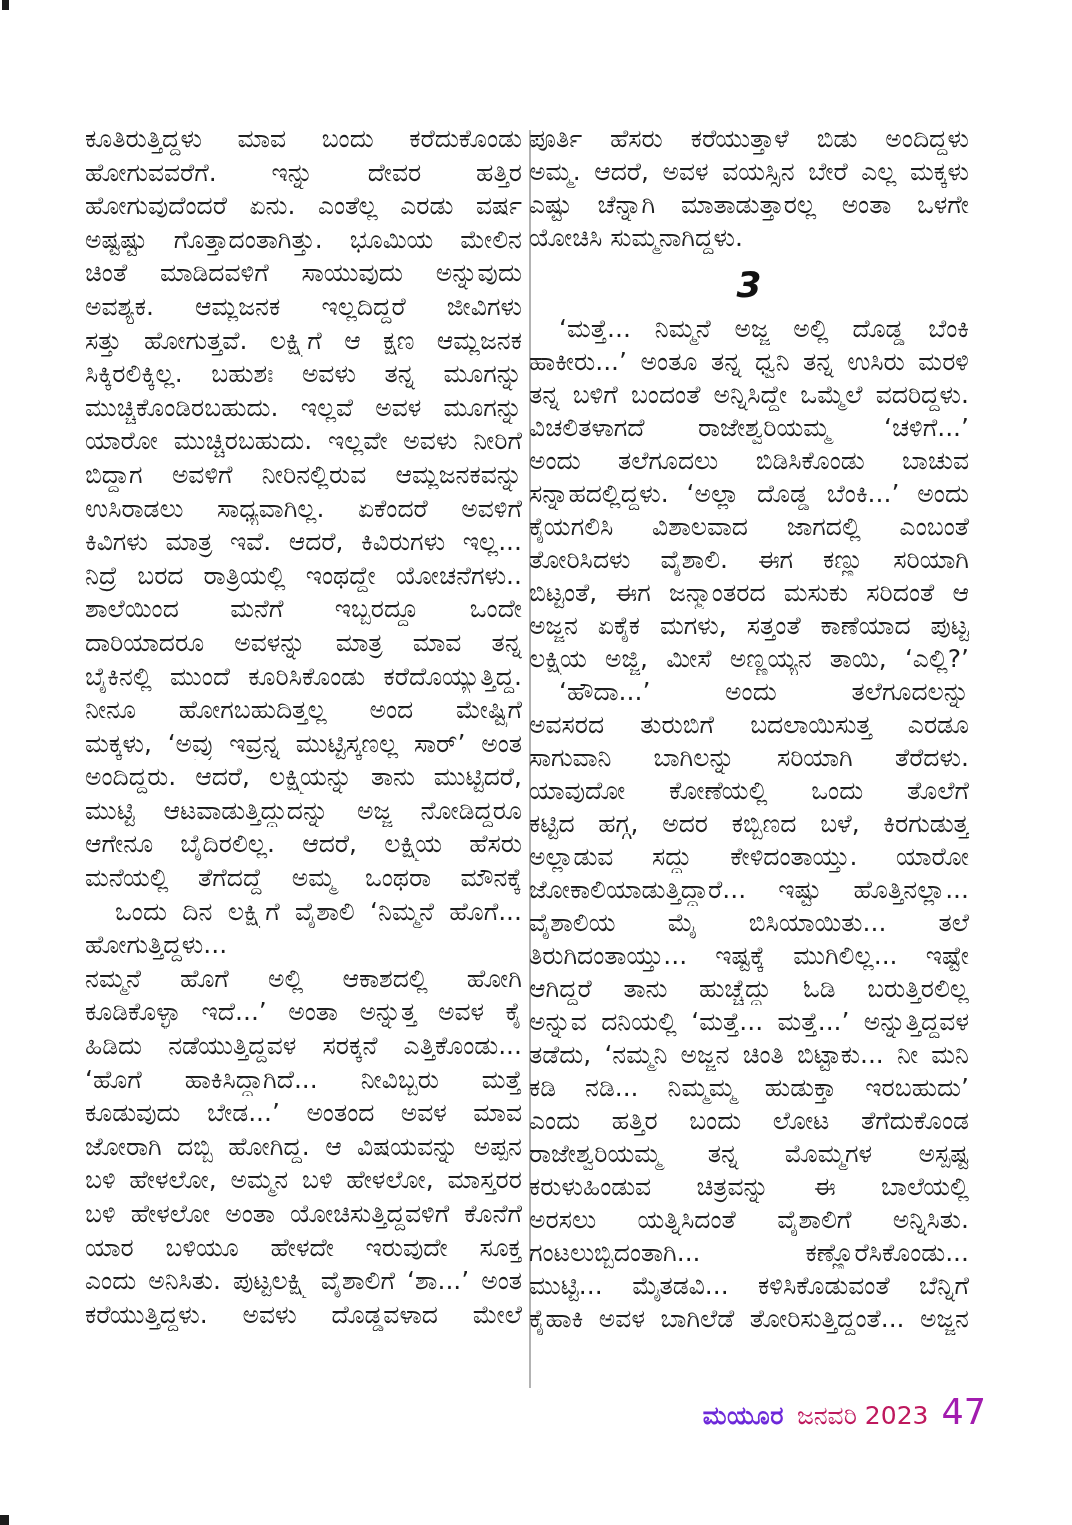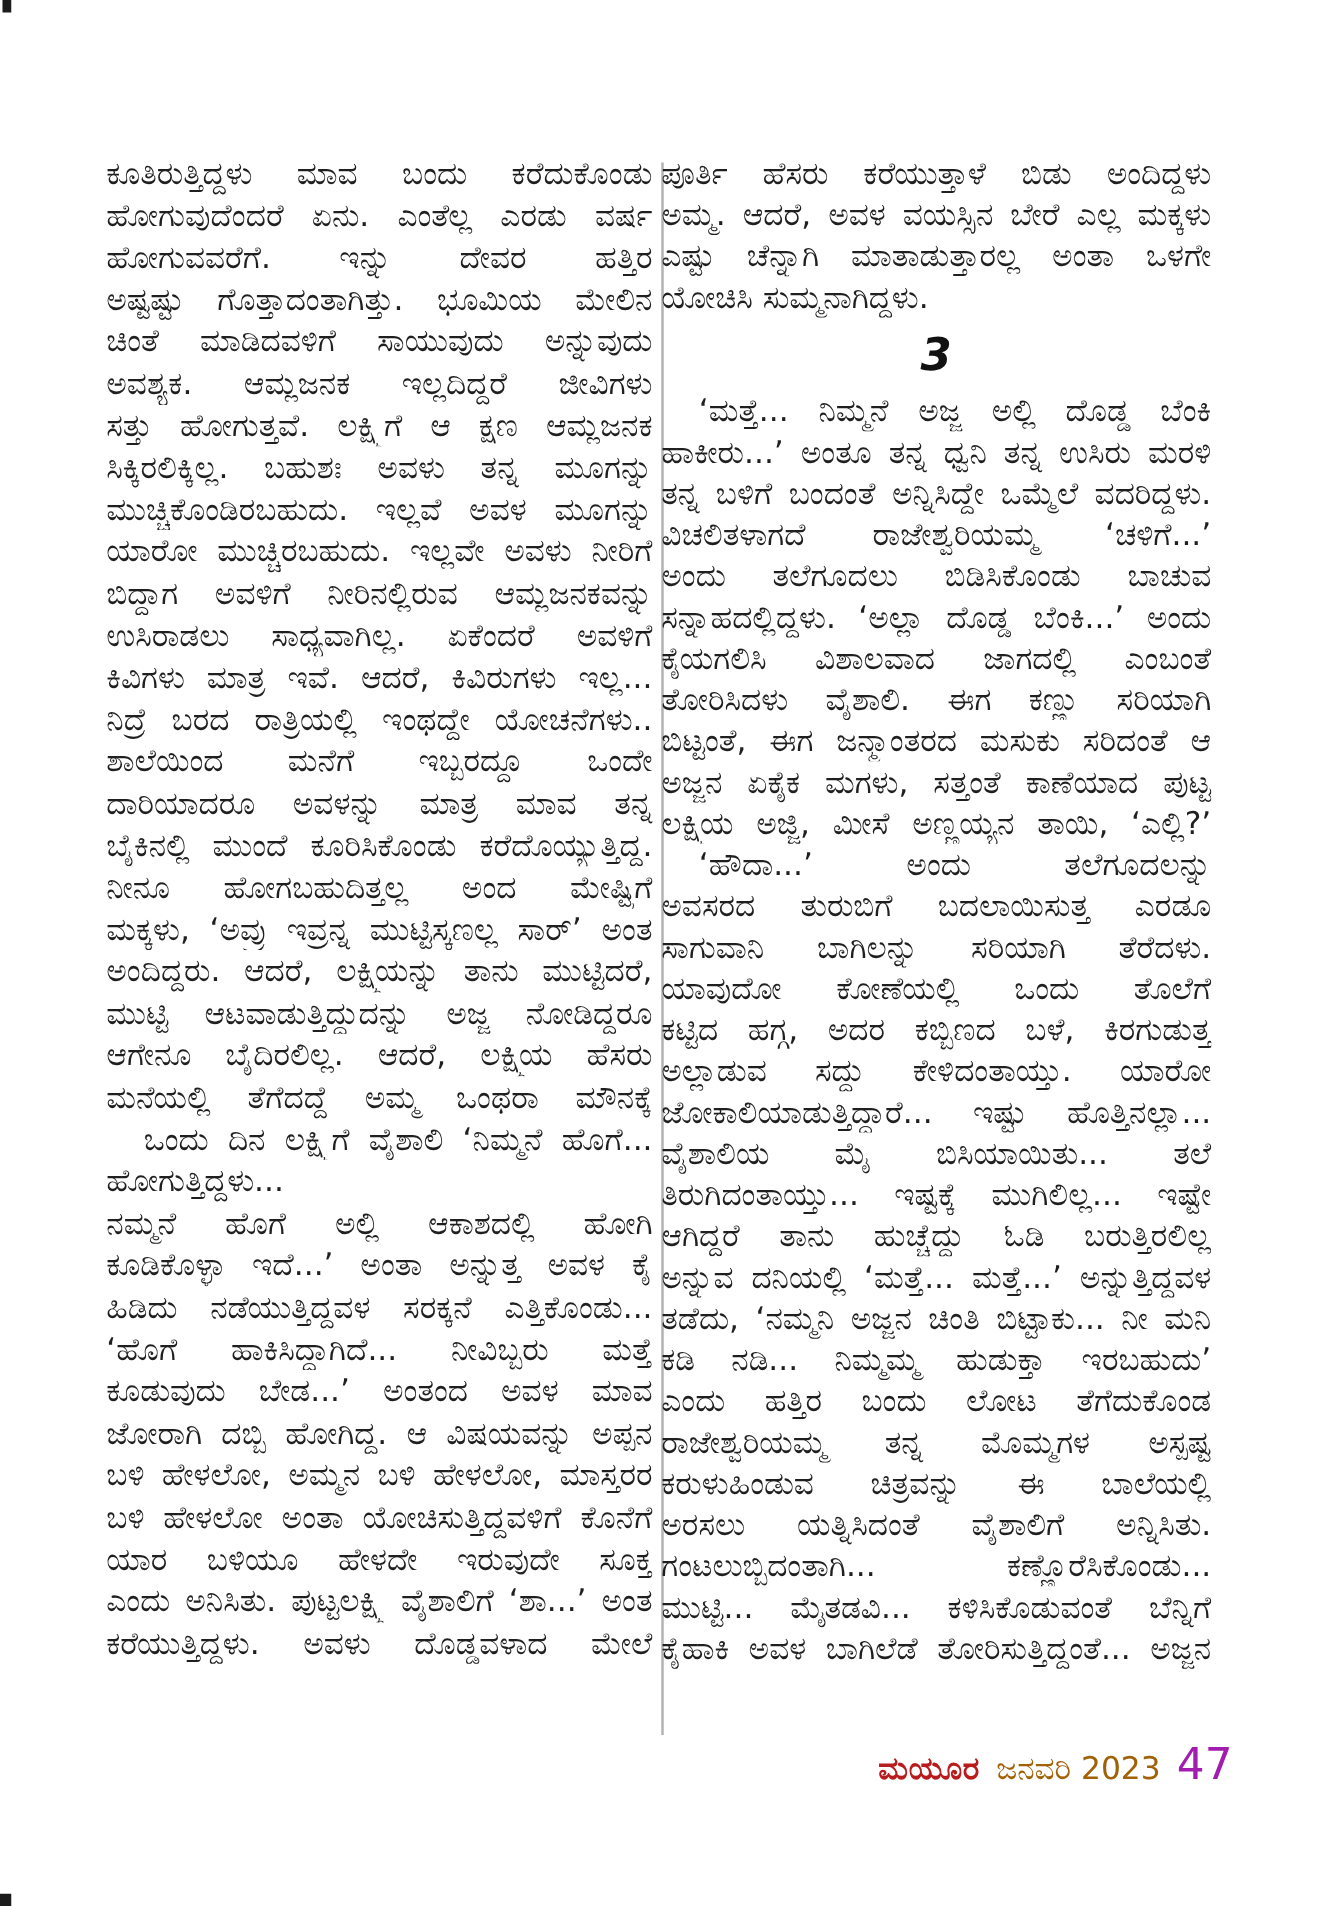--- a/index.html
+++ b/index.html
@@ -26,38 +26,38 @@
   }
   .divider{
     position:absolute;left:529px;top:130px;width:2px;height:1258px;
     background:#b3b3b3;
   }
   .footer{
     position:absolute;top:1392px;right:86px;
     display:flex;align-items:baseline;gap:13px;
   }
   .footer .mag{font-size:25px;font-weight:bold;letter-spacing:0.5px;}
-  .footer .issue{font-size:25px;color:#a16207;}
+  .footer .issue{font-size:25px;color:#be185d;}
   .footer .pageno{font-size:35px;color:#a21caf;}
   .crop{position:absolute;background:#1c1c1c;}
   #crop-tl{left:2px;top:0;width:7px;height:10px;}
   #crop-bl{left:0;top:1515px;width:9px;height:10px;}
 </style>
 </head>
 <body>
 
 <div class="crop" id="crop-tl"></div>
 <div class="crop" id="crop-bl"></div>
 
 <div class="divider" style="background: rgb(179, 179, 179);"></div>
 
 <div class="col" id="left-col">
     <div class="tl">ಕೂತಿರುತ್ತಿದ್ದಳು ಮಾವ ಬಂದು ಕರೆದುಕೊಂಡು</div>
+    <div class="tl">ಹೋಗುವವರೆಗೆ. ಇನ್ನು ದೇವರ ಹತ್ತಿರ</div>
     <div class="tl">ಹೋಗುವುದೆಂದರೆ ಏನು. ಎಂತೆಲ್ಲ ಎರಡು ವರ್ಷ</div>
-    <div class="tl">ಹೋಗುವವರೆಗೆ. ಇನ್ನು ದೇವರ ಹತ್ತಿರ</div>
     <div class="tl">ಅಷ್ಟಷ್ಟು ಗೊತ್ತಾದಂತಾಗಿತ್ತು. ಭೂಮಿಯ ಮೇಲಿನ</div>
     <div class="tl">ಚಿಂತೆ ಮಾಡಿದವಳಿಗೆ ಸಾಯುವುದು ಅನ್ನುವುದು</div>
     <div class="tl">ಅವಶ್ಯಕ. ಆಮ್ಲಜನಕ ಇಲ್ಲದಿದ್ದರೆ ಜೀವಿಗಳು</div>
     <div class="tl">ಸತ್ತು ಹೋಗುತ್ತವೆ. ಲಕ್ಷ್ಮಿಗೆ ಆ ಕ್ಷಣ ಆಮ್ಲಜನಕ</div>
     <div class="tl">ಸಿಕ್ಕಿರಲಿಕ್ಕಿಲ್ಲ. ಬಹುಶಃ ಅವಳು ತನ್ನ ಮೂಗನ್ನು</div>
     <div class="tl">ಮುಚ್ಚಿಕೊಂಡಿರಬಹುದು. ಇಲ್ಲವೆ ಅವಳ ಮೂಗನ್ನು</div>
     <div class="tl">ಯಾರೋ ಮುಚ್ಚಿರಬಹುದು. ಇಲ್ಲವೇ ಅವಳು ನೀರಿಗೆ</div>
     <div class="tl">ಬಿದ್ದಾಗ ಅವಳಿಗೆ ನೀರಿನಲ್ಲಿರುವ ಆಮ್ಲಜನಕವನ್ನು</div>
     <div class="tl">ಉಸಿರಾಡಲು ಸಾಧ್ಯವಾಗಿಲ್ಲ. ಏಕೆಂದರೆ ಅವಳಿಗೆ</div>
     <div class="tl">ಕಿವಿಗಳು ಮಾತ್ರ ಇವೆ. ಆದರೆ, ಕಿವಿರುಗಳು ಇಲ್ಲ...</div>
@@ -123,16 +123,16 @@
       <div class="tl">ರಾಜೇಶ್ವರಿಯಮ್ಮ ತನ್ನ ಮೊಮ್ಮಗಳ ಅಸ್ಪಷ್ಟ</div>
       <div class="tl">ಕರುಳುಹಿಂಡುವ ಚಿತ್ರವನ್ನು ಈ ಬಾಲೆಯಲ್ಲಿ</div>
       <div class="tl">ಅರಸಲು ಯತ್ನಿಸಿದಂತೆ ವೈಶಾಲಿಗೆ ಅನ್ನಿಸಿತು.</div>
       <div class="tl">ಗಂಟಲುಬ್ಬಿದಂತಾಗಿ... ಕಣ್ಣೊರೆಸಿಕೊಂಡು...</div>
       <div class="tl">ಮುಟ್ಟಿ... ಮೈತಡವಿ... ಕಳಿಸಿಕೊಡುವಂತೆ ಬೆನ್ನಿಗೆ</div>
       <div class="tl">ಕೈಹಾಕಿ ಅವಳ ಬಾಗಿಲೆಡೆ ತೋರಿಸುತ್ತಿದ್ದಂತೆ... ಅಜ್ಜನ</div>
     </div>
 </div>
 
 <div class="footer">
-  <span class="mag" style="color: #b91c1c;">ಮಯೂರ</span>
+  <span class="mag" style="color: #6d28d9;">ಮಯೂರ</span>
   <span class="issue">ಜನವರಿ 2023</span>
   <span class="pageno">47</span>
 </div>
 
 </body></html>

